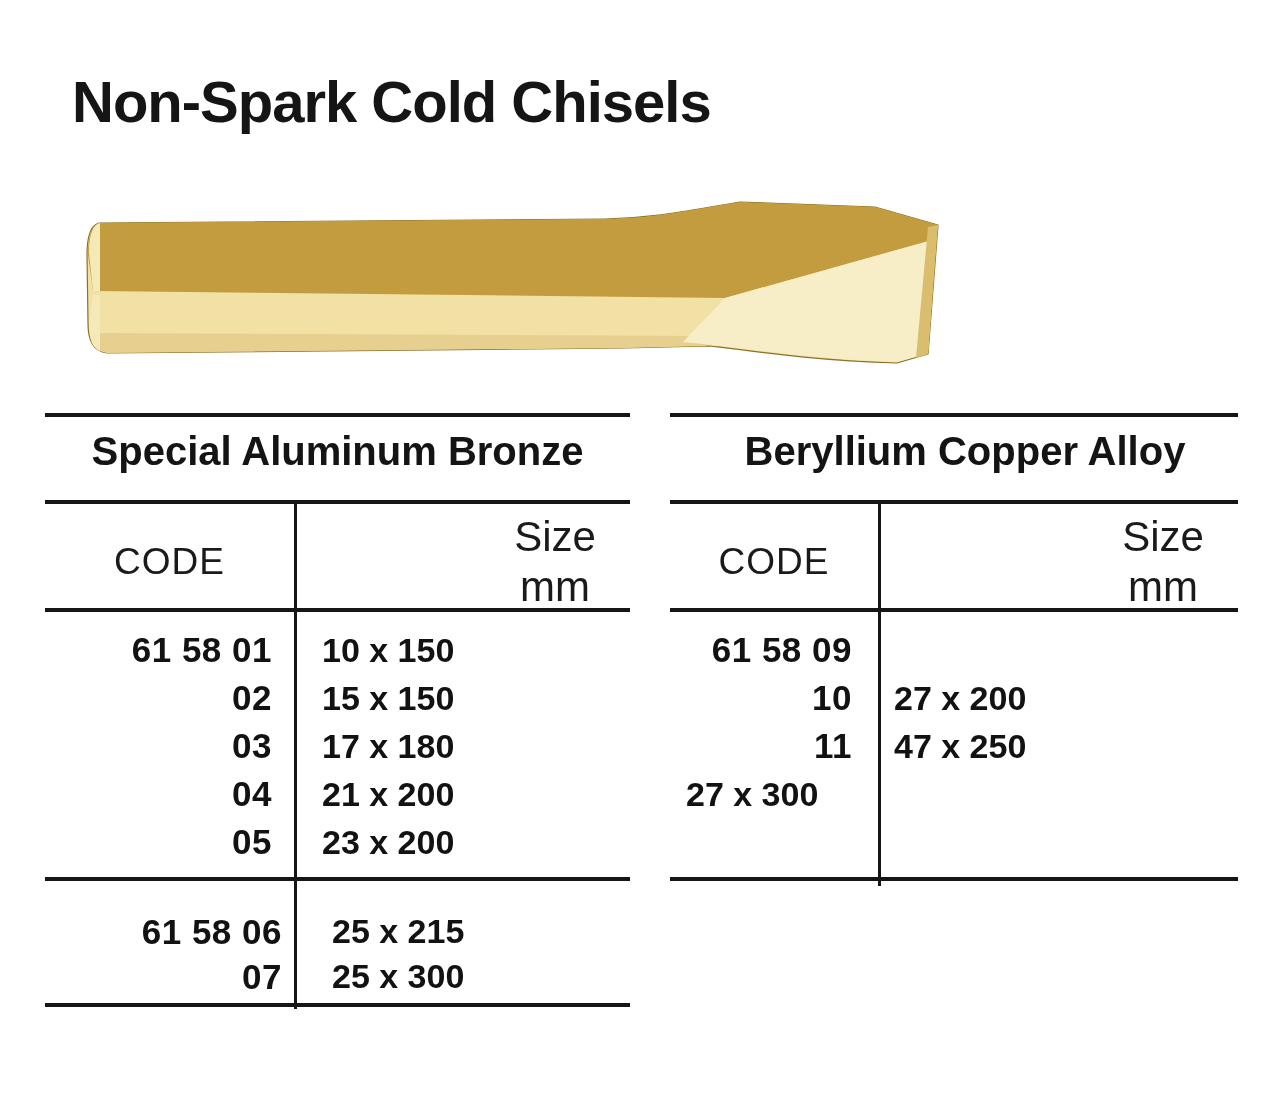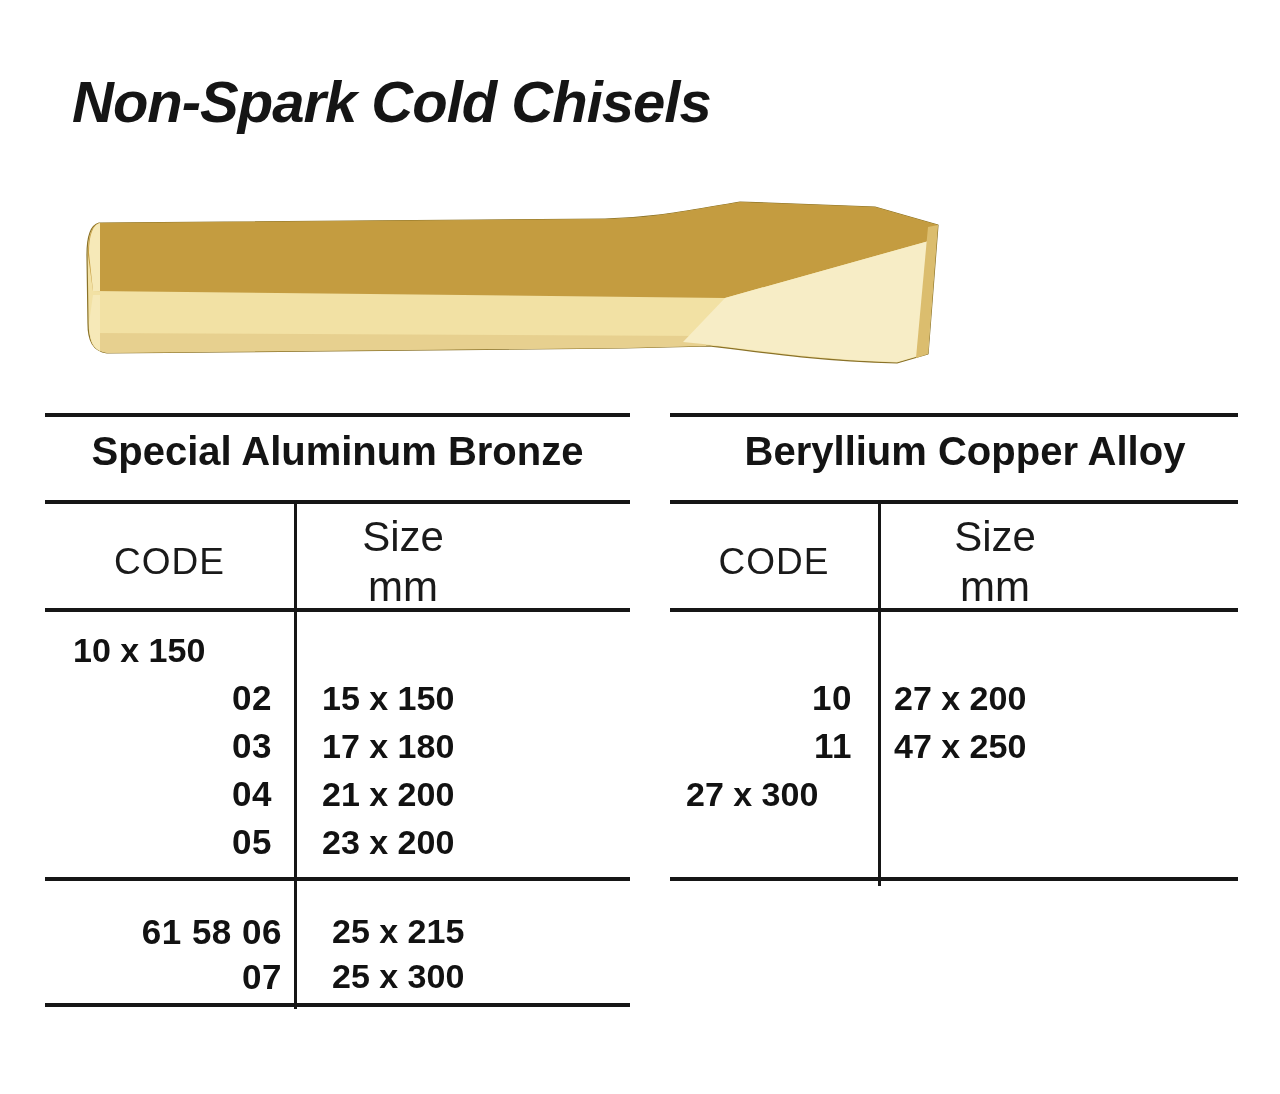--- a/index.html
+++ b/index.html
@@ -6,37 +6,37 @@
   .page{
     position:relative;
     width:1280px;height:1094px;
     background:#ffffff;
     font-family:"Liberation Sans", sans-serif;
     color:#131313;
     overflow:hidden;
   }
   .page-title{
     position:absolute;left:72px;top:68px;
-    font-size:58px;font-weight:bold;font-style:italic;
+    font-size:58px;font-weight:bold;
     letter-spacing:-1px;color:#151515;white-space:nowrap;margin:0;
   }
   .chisel{position:absolute;left:85px;top:195px;width:860px;height:170px;}
   .chisel path{stroke:#8a7228;stroke-width:1.2;stroke-linejoin:round;}
   .chisel path.noline{stroke:none;}
 
   
   .rule{position:absolute;height:4px;background:#161616;}
   
   .vdiv{position:absolute;width:3px;background:#161616;}
 
   .tbl-title{
     position:absolute;height:69px;display:flex;align-items:center;justify-content:center;
     font-size:40px;font-weight:bold;white-space:nowrap;color:#141414;
   }
-  .col-headers{position:absolute;height:116px;display:flex;align-items:center;}
+  .col-headers{position:absolute;height:116px;display:flex;align-items:center;justify-content:space-between;}
   .code-head{
     text-align:center;font-size:37px;color:#1a1a1a;letter-spacing:1px;
   }
   .size-head{
     width:150px;text-align:center;font-size:42px;color:#1a1a1a;line-height:50px;
   }
   .tgroup{position:absolute;box-sizing:border-box;}
   .trow{display:flex;align-items:center;}
   .g1 .trow{height:48px;}
   .g2 .trow{height:45px;}
@@ -90,20 +90,21 @@
       <div class="code-head">CODE</div>
       <div class="size-head">
         <div>Size</div>
         <div>mm</div>
       </div>
     </div>
     <div class="rule" style="left:45px;top:608px;width:585px;"></div>
 
     <div class="tgroup g1" style="left:45px;top:612px;width:585px;height:265px;padding-top:14px;">
       <div class="trow">
+        <div class="cell code">61 58 01</div>
         <div class="cell size">10 x 150</div>
       </div>
       <div class="trow">
         <div class="cell code">02</div>
         <div class="cell size">15 x 150</div>
       </div>
       <div class="trow">
         <div class="cell code">03</div>
         <div class="cell size">17 x 180</div>
       </div>
@@ -143,20 +144,21 @@
       <div class="code-head">CODE</div>
       <div class="size-head">
         <div>Size</div>
         <div>mm</div>
       </div>
     </div>
     <div class="rule" style="left:670px;top:608px;width:568px;"></div>
 
     <div class="tgroup g1" style="left:670px;top:612px;width:568px;height:265px;padding-top:14px;">
       <div class="trow">
+        <div class="cell code">61 58 09</div>
       </div>
       <div class="trow">
         <div class="cell code">10</div>
         <div class="cell size">27 x 200</div>
       </div>
       <div class="trow">
         <div class="cell code">11</div>
         <div class="cell size">47 x 250</div>
       </div>
       <div class="trow">

